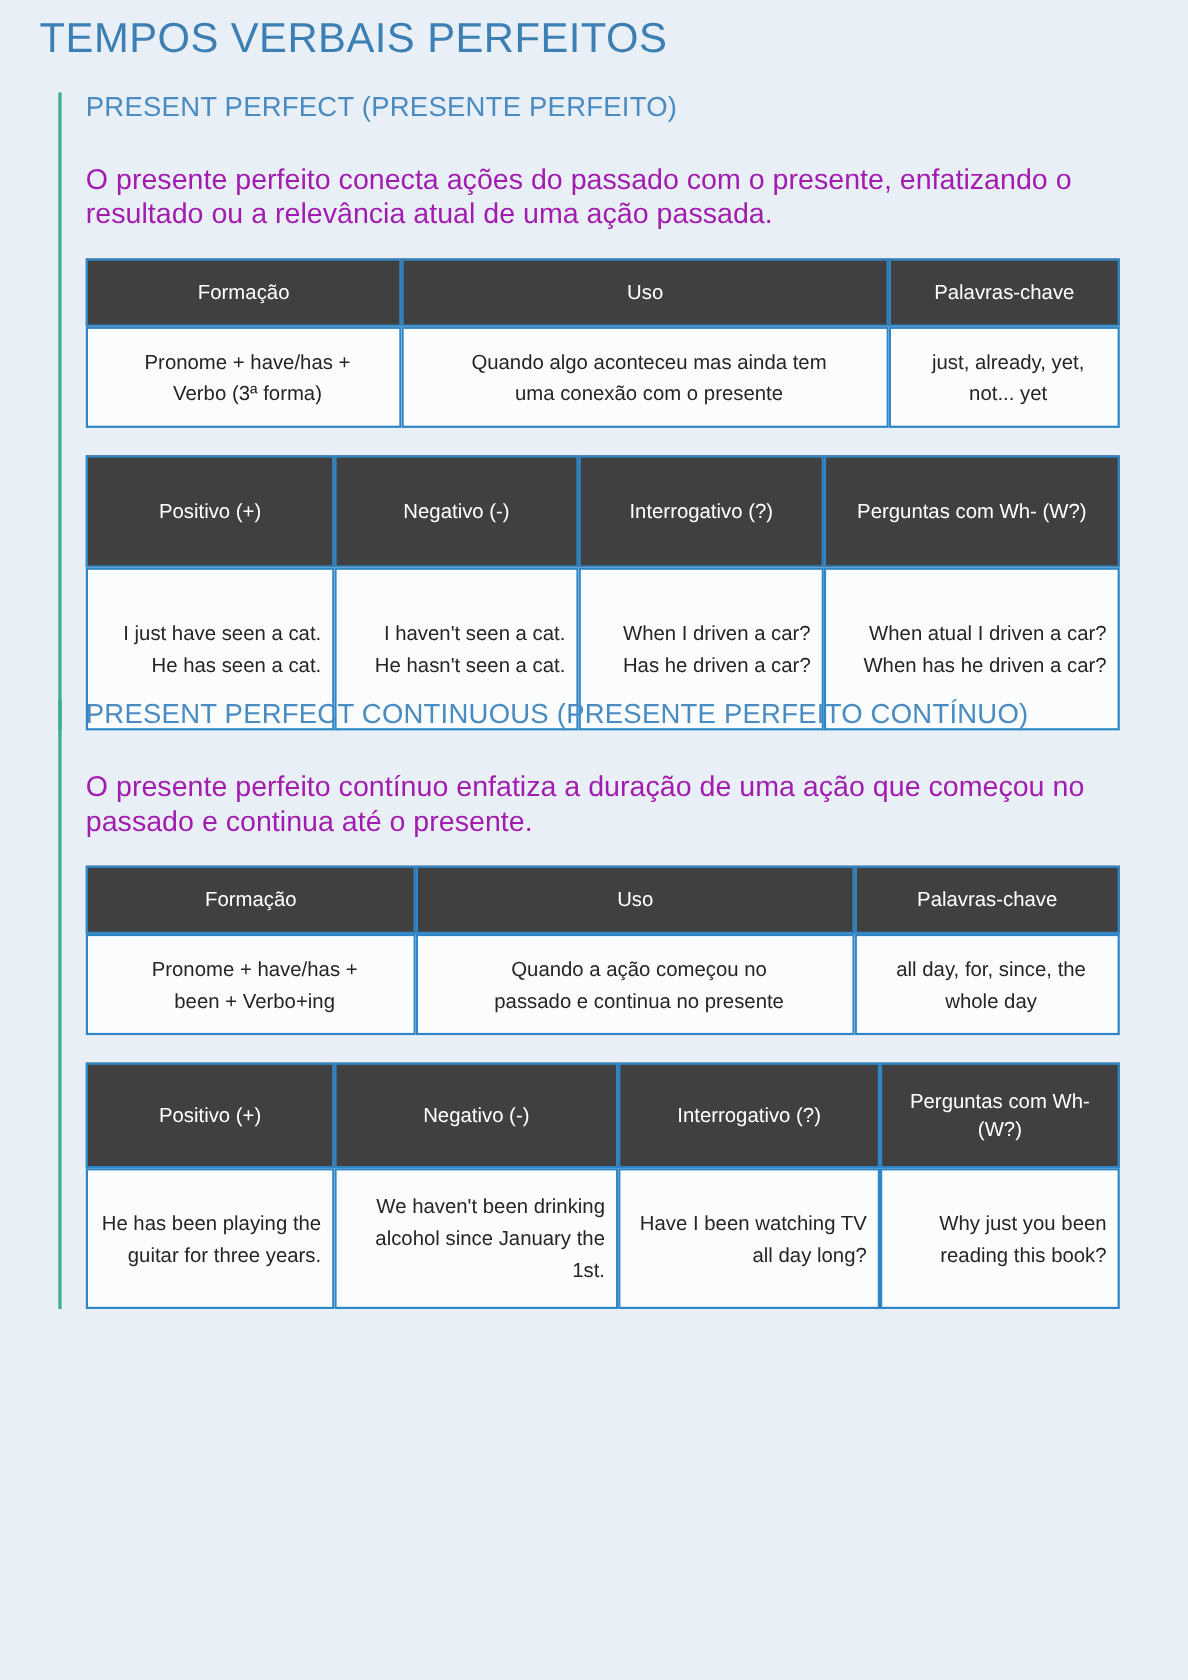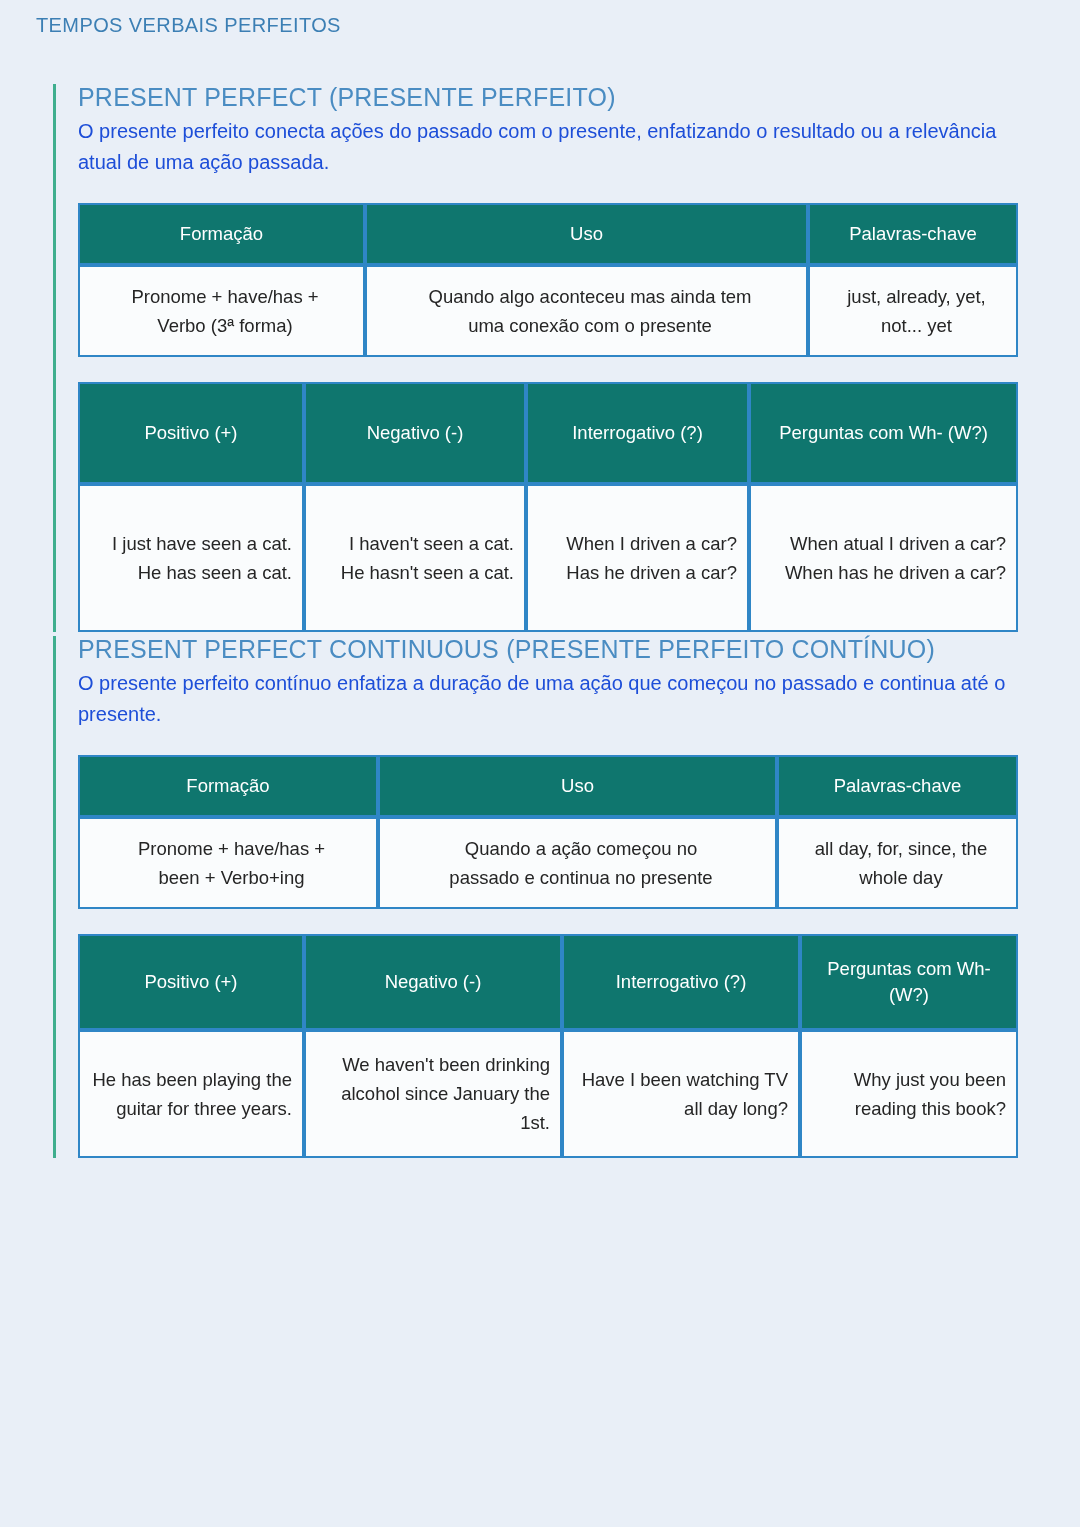--- a/index.html
+++ b/index.html
@@ -19,21 +19,21 @@
     height: 1527px;
     background: #e9eff7;
     overflow: hidden;
   }
 
   
   .doc-title {
     position: absolute;
     left: 36px;
     top: 14px;
-    font-size: 20px;
+    font-size: 38px;
     letter-spacing: 0.4px;
     color: #3c7fb4;
     font-weight: 400;
     text-transform: uppercase;
     white-space: nowrap;
   }
 
   
   .section {
     position: absolute;
@@ -56,24 +56,24 @@
   .section-title {
     font-size: 25px;
     color: #4a8cc2;
     font-weight: 400;
     letter-spacing: 0.2px;
     line-height: 1.1;
     white-space: nowrap;
   }
 
   .section-desc {
-    margin-top: 4px;
-    font-size: 20px;
+    margin-top: 36px;
+    font-size: 26px;
     line-height: 31px;
-    color: #1d4ed8;
+    color: #a21caf;
     max-width: 930px;
   }
 
   
   table.grid {
     border-collapse: separate;
     border-spacing: 0;
     table-layout: fixed;
     width: 940px;
     margin-top: 25px;
@@ -81,21 +81,21 @@
   }
 
   table.grid th,
   table.grid td {
     border: 2px solid #2f86c6;
     vertical-align: middle;
     text-align: center;
   }
 
   table.grid th {
-    background: #0f766e;
+    background: #404040;
     color: #ffffff;
     font-weight: 400;
     font-size: 18.5px;
     line-height: 26px;
     padding: 14px 8px;
     border-color: #2f86c6;
   }
 
   table.grid td {
     background: #fafcfd;

